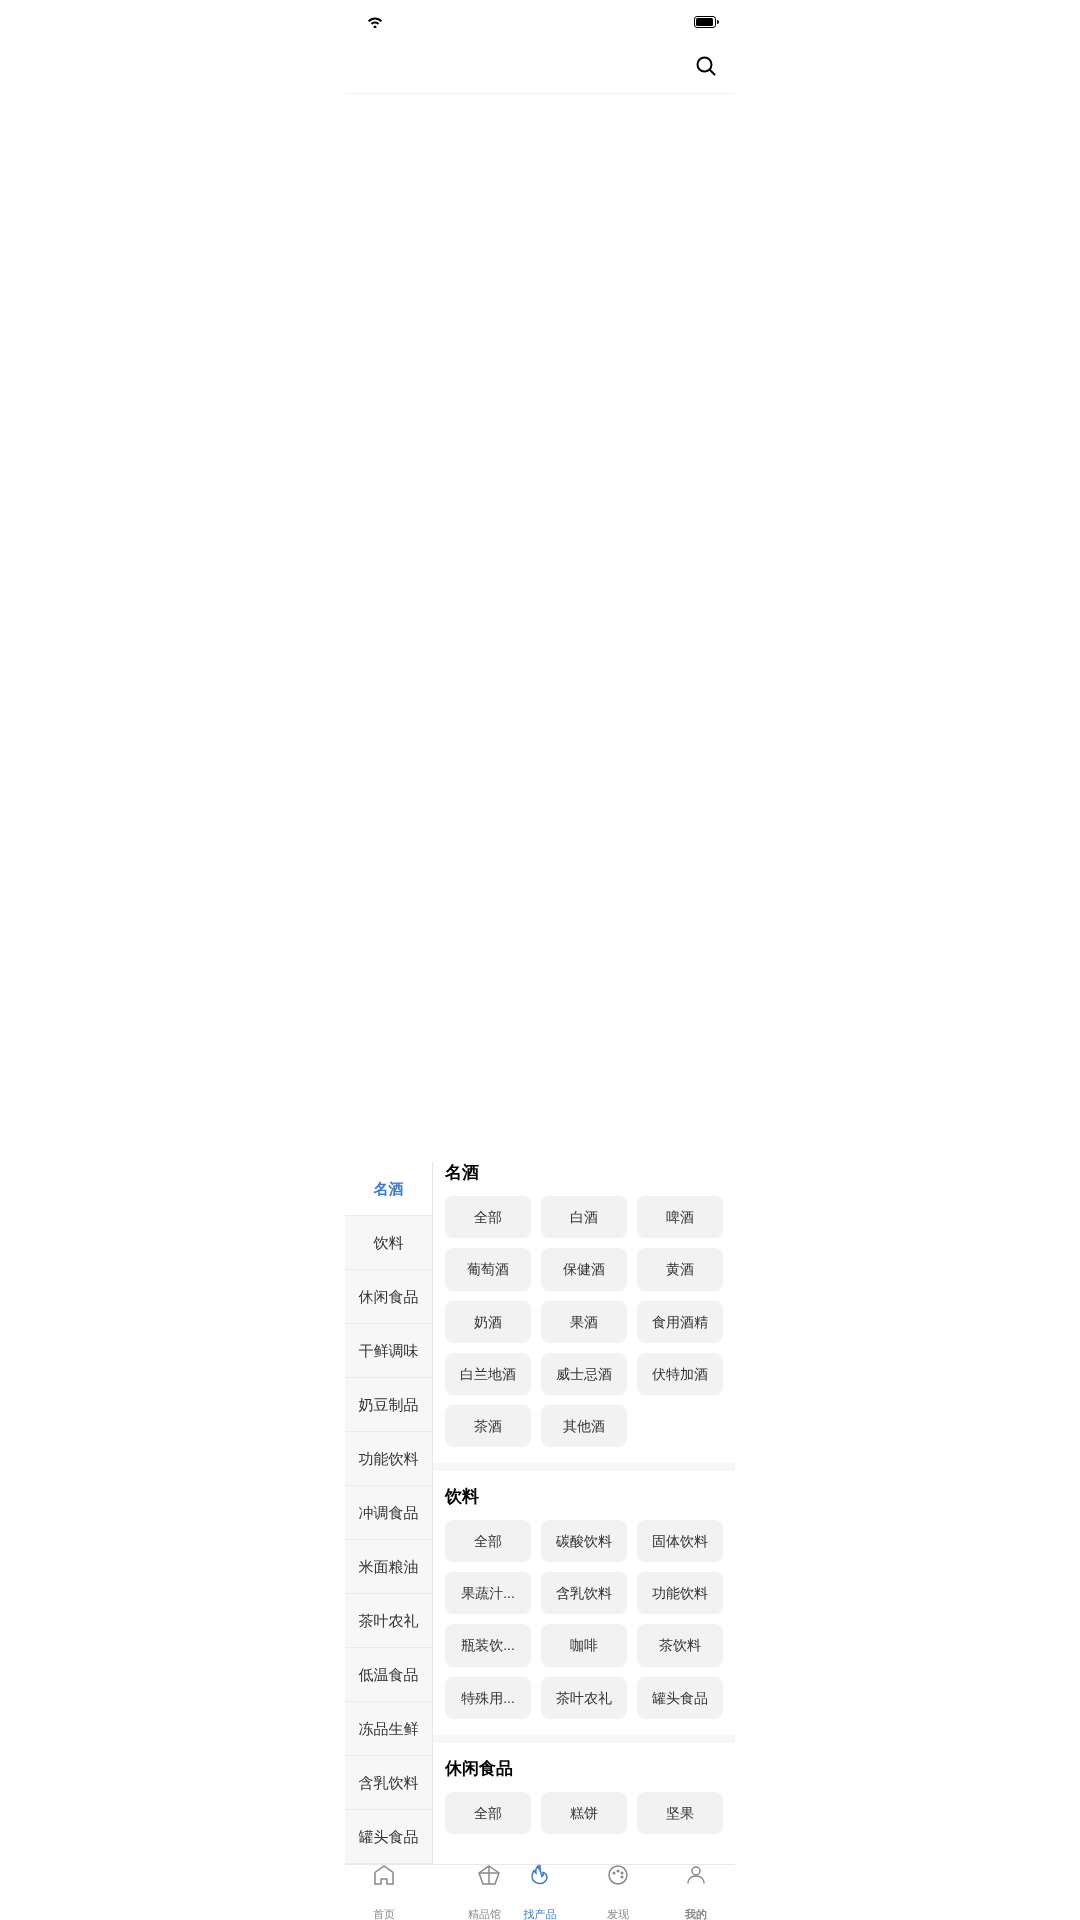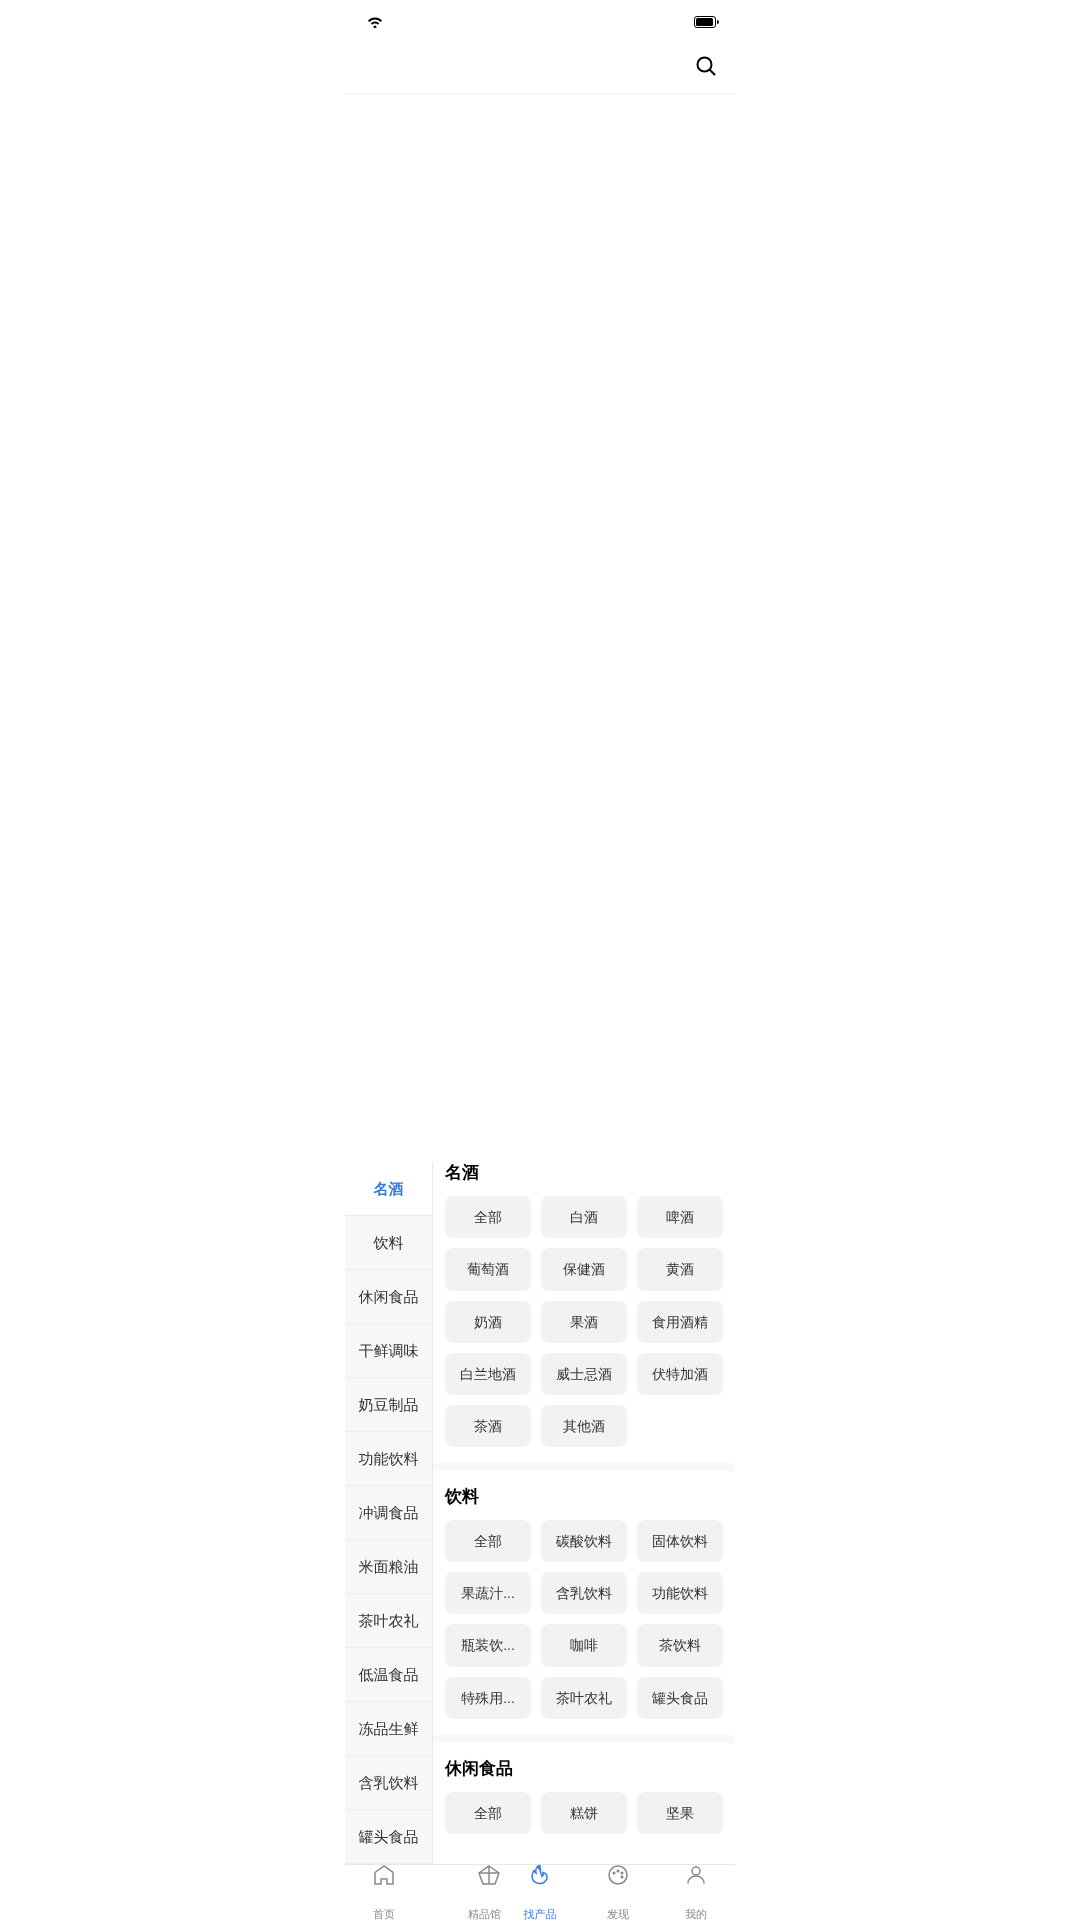--- a/index.html
+++ b/index.html
@@ -280,20 +280,20 @@
     <div class="tab-item" style="color: rgb(136, 136, 136); text-align: center;">
       <span class="tab-icon"><svg width="24" height="24" viewBox="0 0 24 24" fill="none">
           <circle cx="12" cy="12" r="9" stroke="currentColor" stroke-width="1.5" fill="none"></circle>
           <circle cx="8" cy="10" r="1.5" fill="currentColor"></circle>
           <circle cx="12" cy="8" r="1.5" fill="currentColor"></circle>
           <circle cx="16" cy="10" r="1.5" fill="currentColor"></circle>
           <circle cx="16" cy="14" r="1.5" fill="currentColor"></circle>
         </svg></span>
       <span class="tab-label">发现</span>
     </div>
-    <div class="tab-item" style="color: rgb(136, 136, 136);">
+    <div class="tab-item" style="color: rgb(136, 136, 136); font-weight: bold;">
       <span class="tab-icon"><svg width="24" height="24" viewBox="0 0 24 24" fill="none">
           <circle cx="12" cy="8" r="4" stroke="currentColor" stroke-width="1.5" fill="none"></circle>
           <path d="M4 20c0-4 3.6-7 8-7s8 3 8 7" stroke="currentColor" stroke-width="1.5" fill="none" stroke-linecap="round"></path>
         </svg></span>
       <span class="tab-label">我的</span>
     </div>
   </div>
 
 </body></html>

